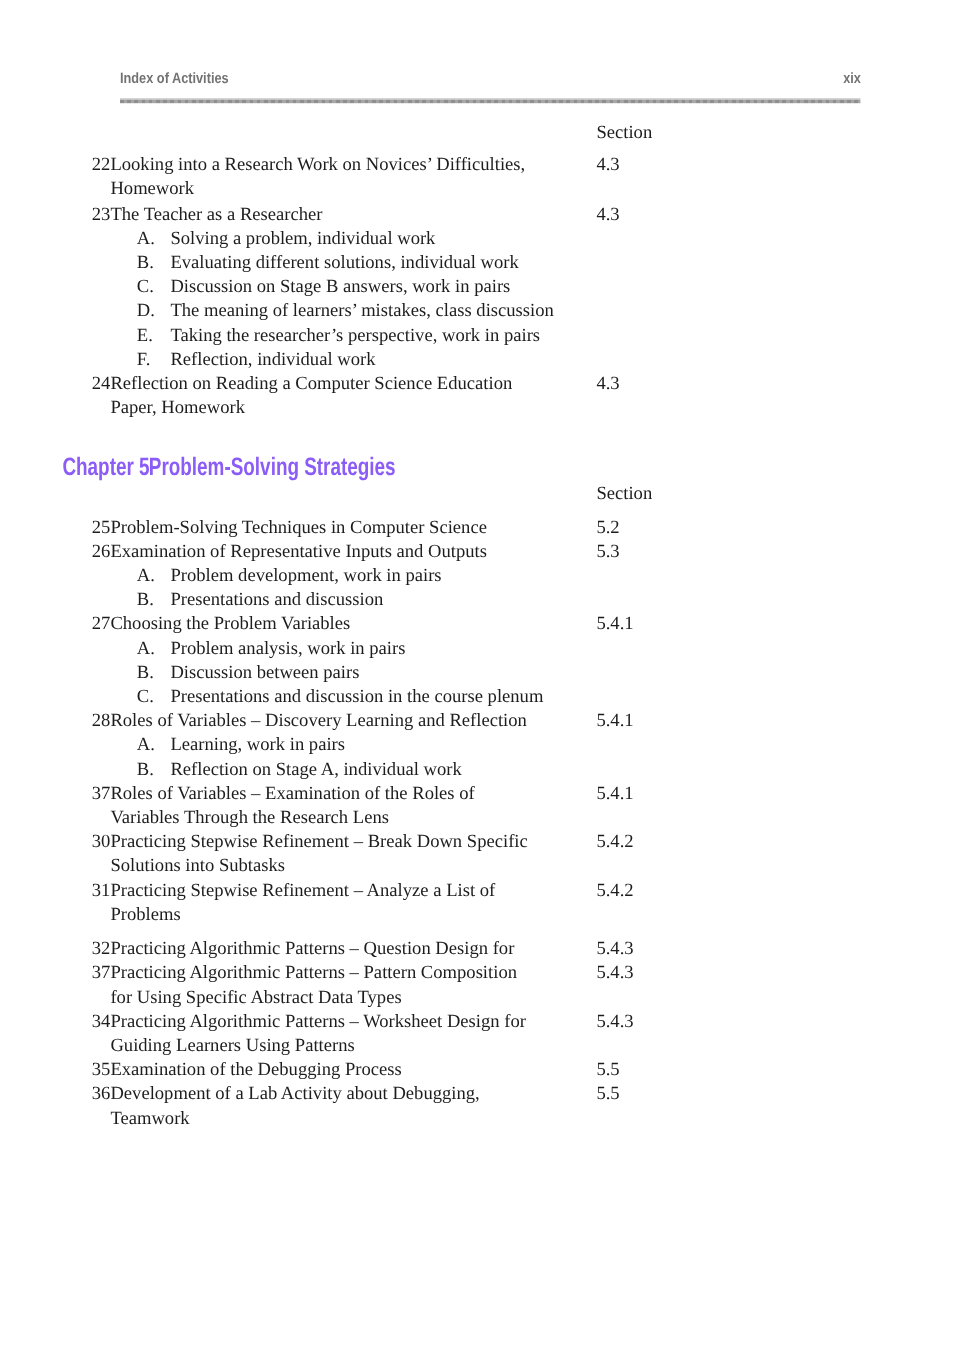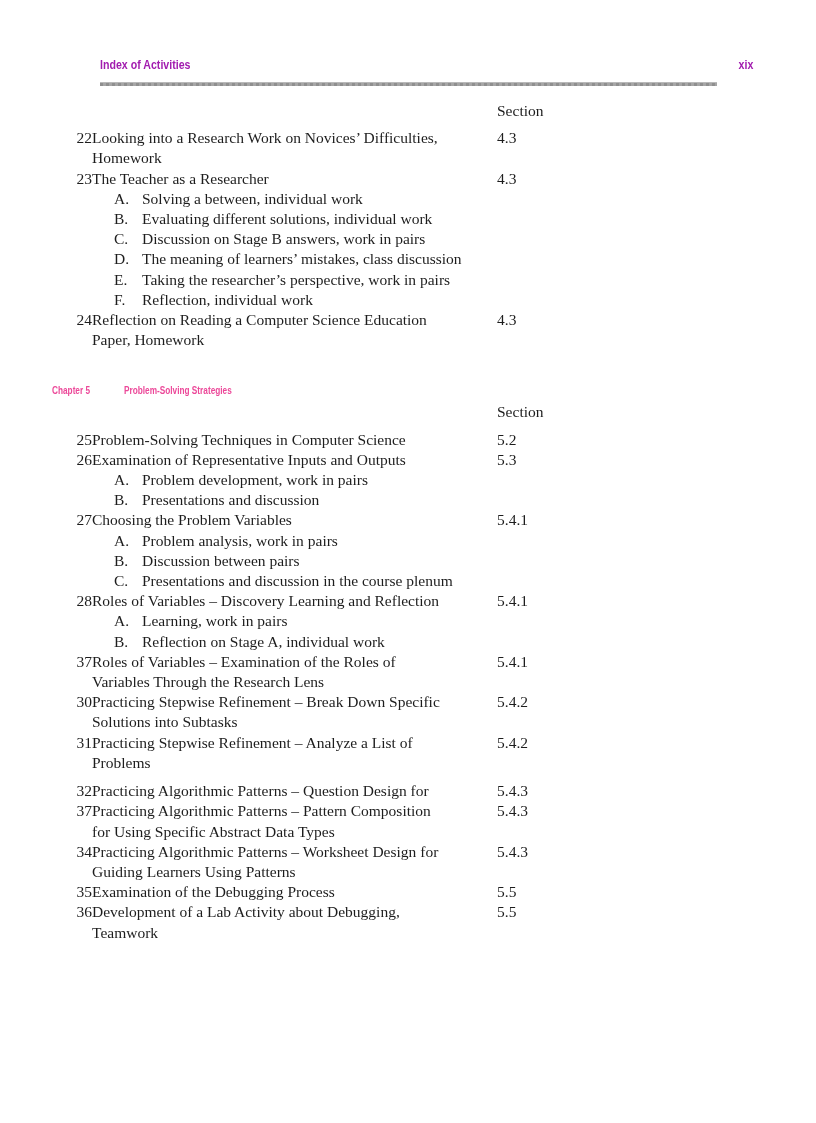--- a/index.html
+++ b/index.html
@@ -15,29 +15,29 @@
     color: #1d1d1d;
     overflow: hidden;
   }
   .page {
     position: absolute;
     inset: 0;
   }
 
   
   .page-header {
-    margin: 57px 63px 0 100px;
+    margin: 57px 99px 0 100px;
     display: flex;
     justify-content: space-between;
     align-items: baseline;
     font-family: "Liberation Sans", sans-serif;
     font-weight: 700;
     font-size: 12.5px;
     line-height: 16px;
-    color: #a21caf;
+    color: #737373;
   }
   .page-header .hl {
     display: inline-block;
     transform: scaleX(0.85);
     transform-origin: left center;
     white-space: nowrap;
   }
   .page-header .hr {
     display: inline-block;
     transform: scaleX(0.85);
@@ -63,23 +63,23 @@
     margin-top: 15px;
     white-space: nowrap;
   }
   .chapter-heading {
     position: relative;
     margin-left: -5px;
     margin-top: 30px;
     height: 20px;
     font-family: "Liberation Sans", sans-serif;
     font-weight: 700;
-    font-size: 11px;
+    font-size: 21px;
     line-height: 20px;
-    color: #ec4899;
+    color: #8b5cf6;
   }
   .chapter-heading .ch-label {
     position: absolute;
     left: 0; top: 0;
     transform: scaleX(0.75);
     transform-origin: left center;
     white-space: nowrap;
   }
   .chapter-heading .ch-title {
     position: absolute;
@@ -143,21 +143,21 @@
             <div class="activity-title-line">Homework</div>
           </div>
           <div class="activity-section">4.3</div>
         </div>
         <div class="activity-item">
           <div class="activity-number">23</div>
           <div class="activity-title">
             <div class="activity-title-line">The Teacher as a Researcher</div>
             <div class="activity-subitem">
               <span class="subitem-letter">A.</span>
-              <span class="subitem-text">Solving a between, individual work</span>
+              <span class="subitem-text">Solving a problem, individual work</span>
             </div>
             <div class="activity-subitem">
               <span class="subitem-letter">B.</span>
               <span class="subitem-text">Evaluating different solutions, individual work</span>
             </div>
             <div class="activity-subitem">
               <span class="subitem-letter">C.</span>
               <span class="subitem-text">Discussion on Stage B answers, work in pairs</span>
             </div>
             <div class="activity-subitem">

